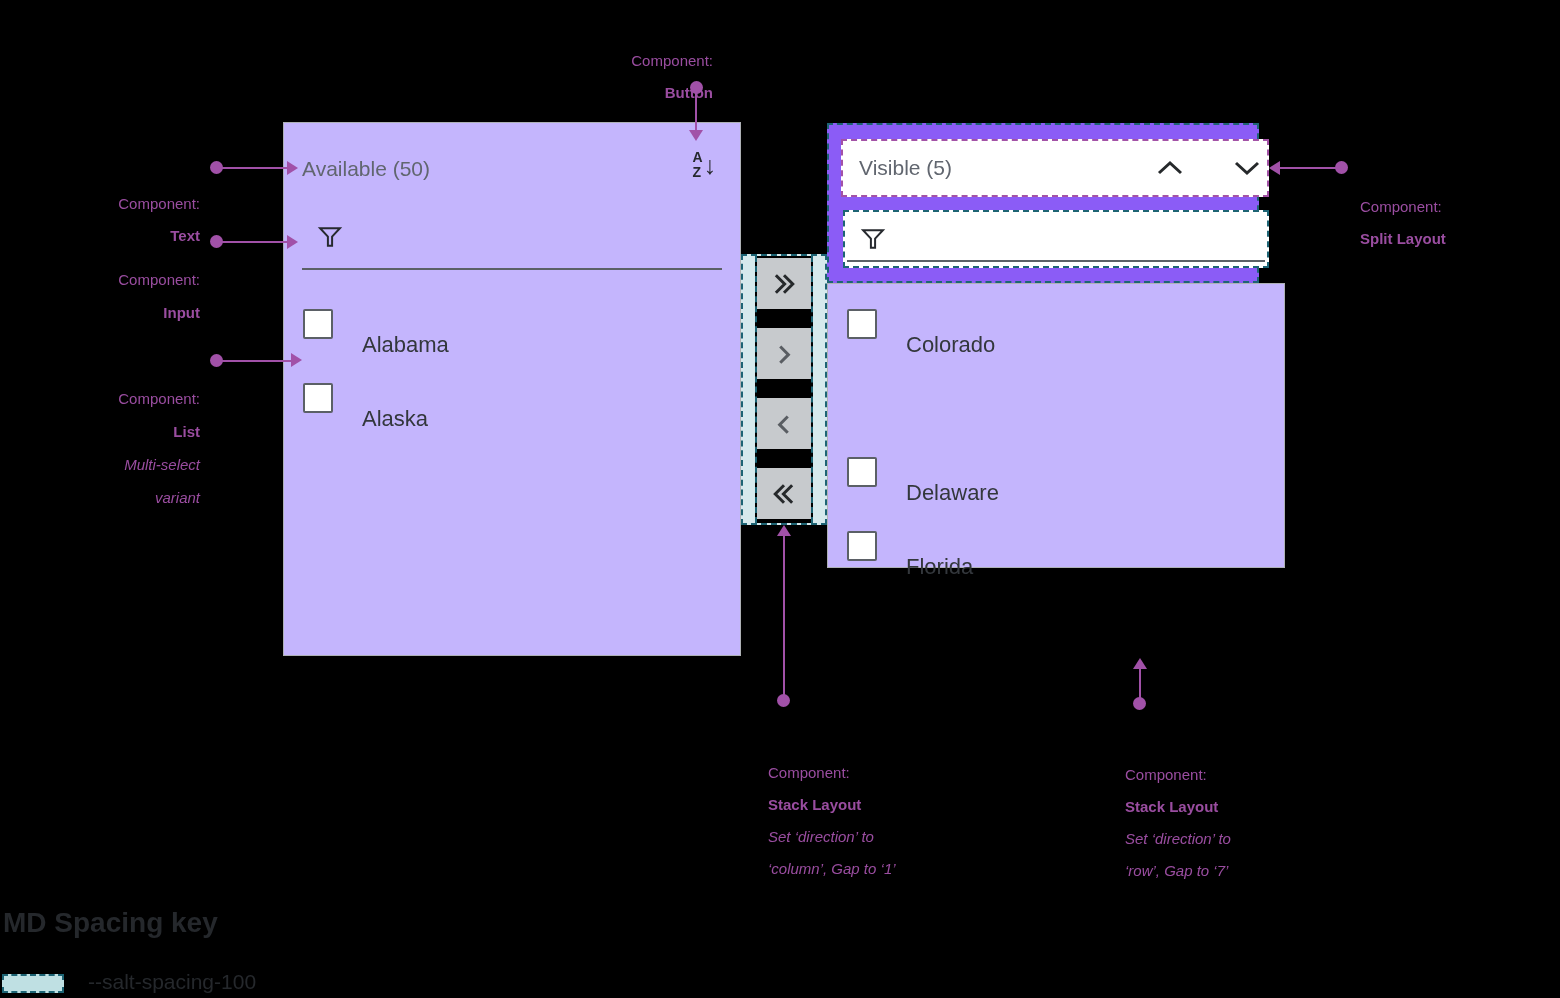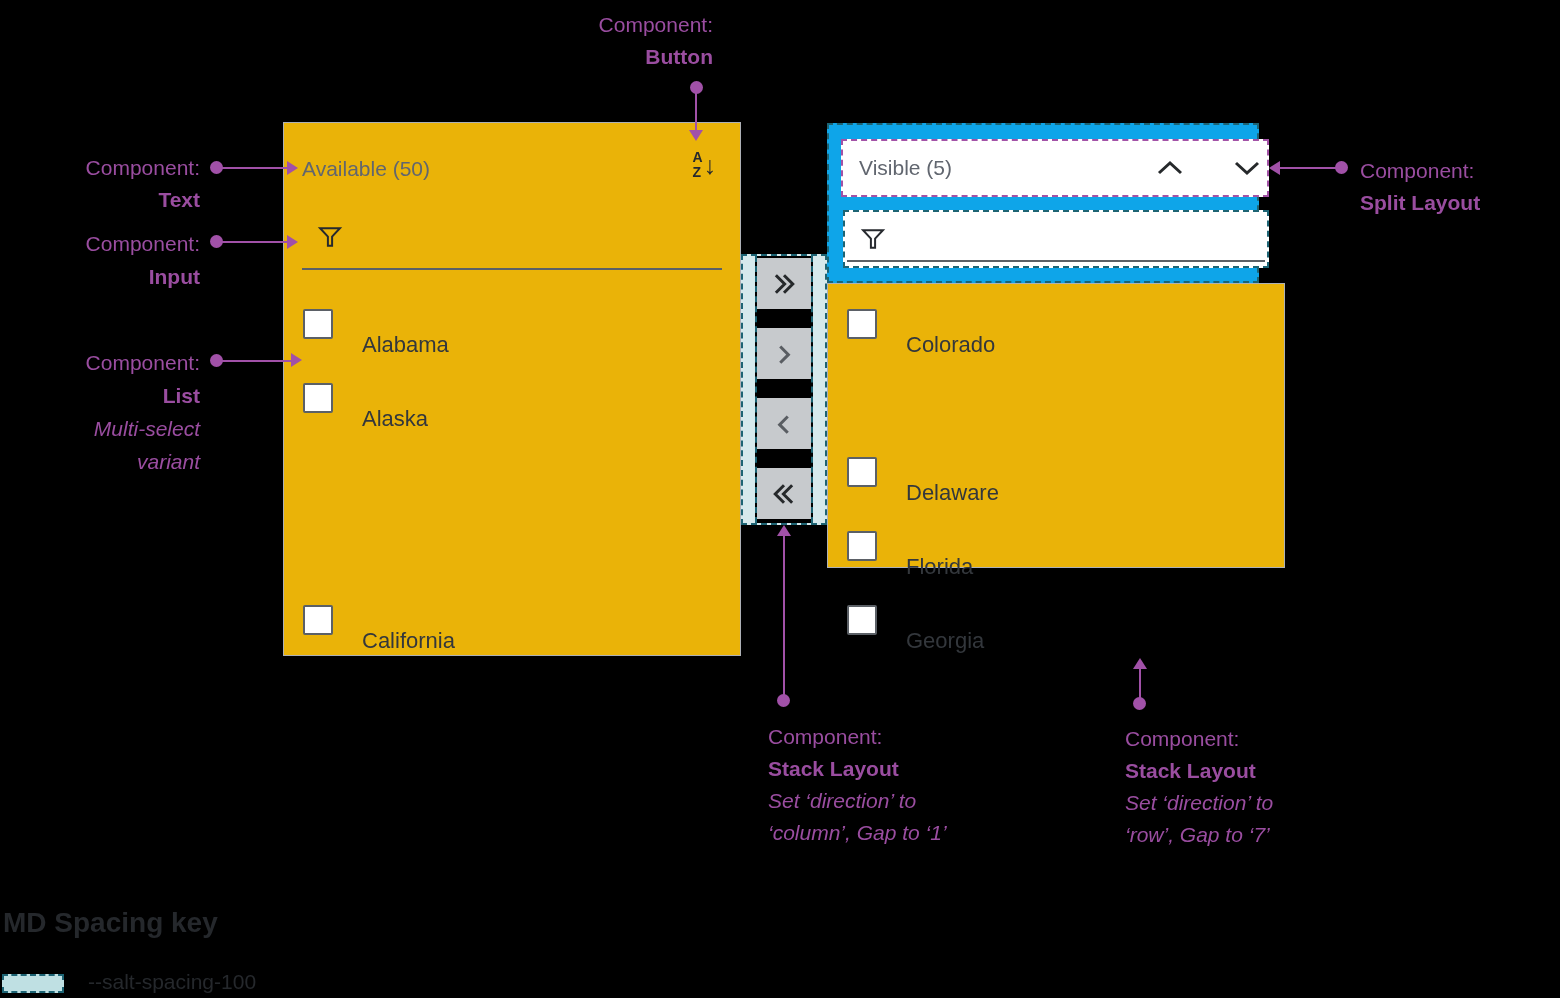--- a/index.html
+++ b/index.html
@@ -1,21 +1,21 @@
 <!DOCTYPE html>
 <html><head>
 <meta charset="utf-8">
 <style>
   html,body{margin:0;padding:0;background:#000;}
   .canvas{
     position:relative;width:1560px;height:998px;background:#000;overflow:hidden;
     font-family:"Liberation Sans", sans-serif;
   }
   
-  .panel{position:absolute;background:#eab308;border:1px solid #aeb1b6;box-sizing:border-box;}
+  .panel{position:absolute;background:#c4b5fd;border:1px solid #aeb1b6;box-sizing:border-box;}
   .panel-left{left:283px;top:122px;width:458px;height:534px;}
   .right-list{left:827px;top:283px;width:458px;height:285px;}
   .list-title{position:absolute;left:18px;top:31px;font-size:21px;color:#61666f;line-height:30px;}
   .sort-btn{position:absolute;right:24px;top:27px;display:flex;align-items:center;cursor:pointer;}
   .az-col{display:flex;flex-direction:column;color:#26292e;font-size:14px;font-weight:600;line-height:15px;}
   .az-arrow{font-size:25px;color:#26292e;line-height:30px;margin-left:1px;}
   .filter-area{position:absolute;left:0;right:0;top:96px;height:50px;}
   .funnel{position:absolute;left:32px;top:4px;}
   .filter-underline{position:absolute;left:18px;right:18px;top:145px;height:2px;background:#5b6066;}
   .filter-input{position:absolute;left:66px;top:100px;right:20px;height:44px;border:none;outline:none;background:transparent;font-size:21px;color:#33373c;}
@@ -29,35 +29,35 @@
   .mid-region{position:absolute;left:741px;top:254px;width:86px;height:271px;
     border:2px dashed #1d6474;background:#d6e9ec;box-sizing:border-box;}
   .btn-col{position:absolute;left:12px;top:0;bottom:0;width:58px;background:#000;
     border-left:2px dashed #1d6474;border-right:2px dashed #1d6474;box-sizing:border-box;
     display:flex;flex-direction:column;gap:19px;padding-top:2px;}
   .tbtn{width:100%;height:51px;flex:0 0 51px;background:#c7cacd;border:none;display:flex;
     align-items:center;justify-content:center;cursor:pointer;padding:0;}
 
   
   .split-region{position:absolute;left:827px;top:123px;width:432px;height:160px;
-    border:2px dashed #1d6474;background:#0ea5e9;box-sizing:border-box;}
+    border:2px dashed #1d6474;background:#8b5cf6;box-sizing:border-box;}
   .visible-header{position:absolute;left:12px;top:14px;width:428px;height:58px;background:#fff;
     border:2px dashed #a352a6;box-sizing:border-box;}
   .visible-title{position:absolute;left:16px;top:13px;font-size:21px;color:#61666f;line-height:28px;}
   .chev-btn{position:absolute;top:8px;width:44px;height:38px;display:flex;align-items:center;justify-content:center;cursor:pointer;background:transparent;border:none;}
   .chev-up{left:305px;}
   .chev-down{left:382px;}
   .filter-box{position:absolute;left:14px;top:85px;width:426px;height:58px;background:#fff;
     border:2px dashed #1d6474;box-sizing:border-box;}
   .filter-box .funnel{left:14px;top:13px;}
   .filter-box .underline{position:absolute;left:2px;right:2px;bottom:4px;height:2px;background:#5b6066;}
   .filter-box .filter-input{left:52px;top:8px;right:12px;height:40px;}
 
   
-  .ann{position:absolute;color:#9a4da0;font-size:21px;line-height:32px;}
+  .ann{position:absolute;color:#9a4da0;font-size:15px;line-height:32px;margin-top:36px;}
   .ann .bold{font-weight:bold;}
   .ann .it{font-style:italic;}
   .ann.right{text-align:right;}
   .dot{position:absolute;width:13px;height:13px;border-radius:50%;background:#a151a8;}
   .hline{position:absolute;height:2px;background:#a151a8;}
   .vline{position:absolute;width:2px;background:#a151a8;}
   .arr{position:absolute;width:0;height:0;}
   .arr.r{border-top:7px solid transparent;border-bottom:7px solid transparent;border-left:11px solid #a151a8;}
   .arr.l{border-top:7px solid transparent;border-bottom:7px solid transparent;border-right:11px solid #a151a8;}
   .arr.d{border-left:7px solid transparent;border-right:7px solid transparent;border-top:11px solid #a151a8;}
@@ -96,24 +96,20 @@
     <div class="filter-underline"></div>
 
     <div class="row lrow1">
       <span class="cbx"></span>
       <span class="row-label">Alabama</span>
     </div>
     <div class="row lrow2">
       <span class="cbx"></span>
       <span class="row-label">Alaska</span>
     </div>
-    <div class="row lrow5">
-      <span class="cbx"></span>
-      <span class="row-label">California</span>
-    </div>
   </div>
 
   <div class="mid-region">
     <div class="btn-col">
       <button class="tbtn">
         <svg width="30" height="30" viewBox="0 0 24 24" fill="none" stroke="#26292b" stroke-width="2.4">
           <path d="M5.5 5 L12.5 12 L5.5 19"></path>
             <path d="M12 5 L19 12 L12 19"></path>
         </svg>
       </button>
@@ -168,24 +164,20 @@
       <span class="row-label">Colorado</span>
     </div>
     <div class="row rrow3">
       <span class="cbx"></span>
       <span class="row-label">Delaware</span>
     </div>
     <div class="row rrow4">
       <span class="cbx"></span>
       <span class="row-label">Florida</span>
     </div>
-    <div class="row rrow5">
-      <span class="cbx"></span>
-      <span class="row-label">Georgia</span>
-    </div>
   </div>
 
   <div class="ann right" style="right:1360px;top:152px;">
     <div>Component:</div>
     <div class="bold">Text</div>
   </div>
   <div class="dot" style="left:210px;top:161px;"></div>
   <div class="hline" style="left:221px;top:167px;width:66px;"></div>
   <div class="arr r" style="left:287px;top:161px;"></div>
 

